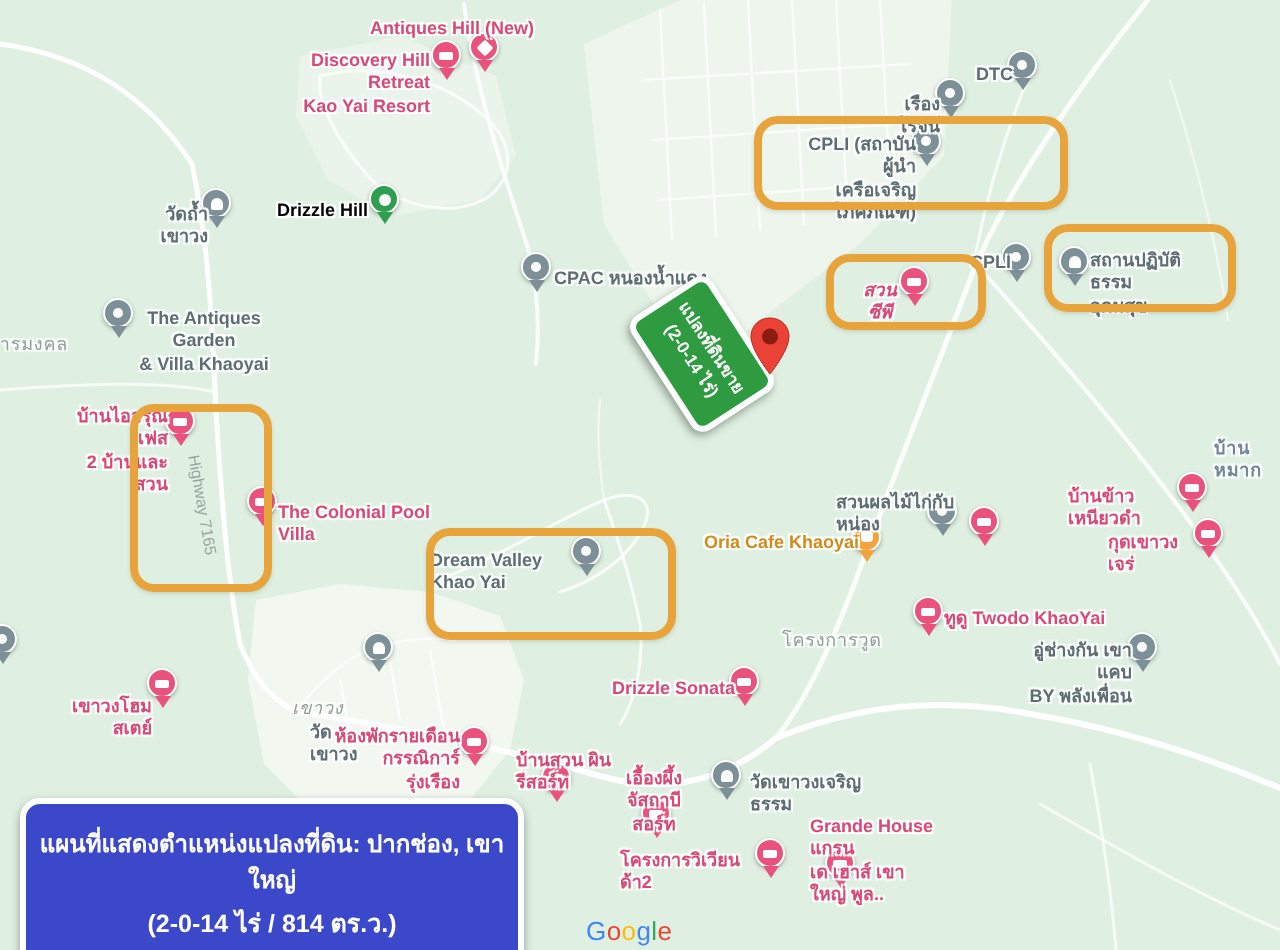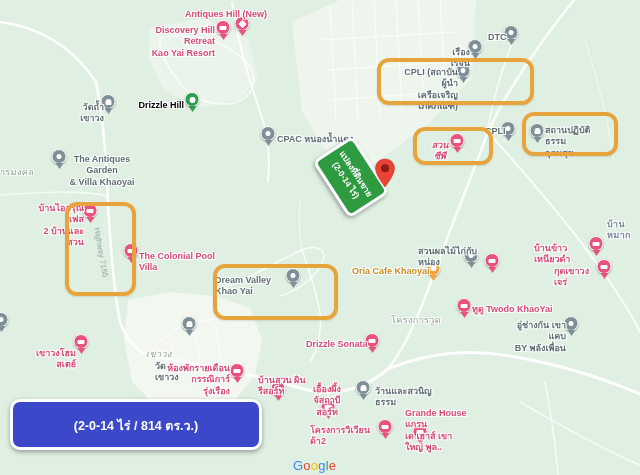--- a/index.html
+++ b/index.html
@@ -287,21 +287,21 @@
         <div class="tail"></div>
       </div>
       <div class="maplabel lbl-pink" style="left: 304px; top: 384px; width: 46px; text-align: center;">เอื้องผึ้ง
 จัสถาบีสอร์ท</div>
       <div class="pin gray" style="left: 363px; top: 400px;">
         <div class="head">
           <div class="ic temple"></div>
         </div>
         <div class="tail"></div>
       </div>
-      <div class="maplabel lbl-gray" style="left: 375px; top: 386px; width: 64px; text-align: left;">วัานและสวนิญธรรม</div>
+      <div class="maplabel lbl-gray" style="left: 375px; top: 386px; width: 64px; text-align: left;">วัดเขาวงเจริญธรรม</div>
       <div class="pin pink" style="left: 385px; top: 439px;">
         <div class="head">
           <div class="ic lodging"></div>
         </div>
         <div class="tail"></div>
       </div>
       <div class="maplabel lbl-pink" style="left: 310px; top: 425px; width: 66px; text-align: left;">โครงการวิเวียนด้า2</div>
       <div class="pin pink" style="left: 420px; top: 444px;">
         <div class="head">
           <div class="ic lodging"></div>
@@ -326,18 +326,19 @@
     <div>แปลงที่ดินขาย</div>
     <div>(2-0-14 ไร่)</div>
   </div>
 
   <svg id="dest-pin" width="22" height="30" viewBox="0 0 22 30">
     <path d="M11,1 C5.2,1 1.5,5.3 1.5,10.3 C1.5,16.5 9,26.5 11,29 C13,26.5 20.5,16.5 20.5,10.3 C20.5,5.3 16.8,1 11,1 Z" fill="#ea4335" stroke="#c5221f" stroke-width="0.5"></path>
     <circle cx="11" cy="10.3" r="4" fill="#8a1c12"></circle>
   </svg>
 
   <div id="banner">
+    <div class="l1">แผนที่แสดงตำแหน่งแปลงที่ดิน: ปากช่อง, เขาใหญ่</div>
     <div class="l2">(2-0-14 ไร่ / 814 ตร.ว.)</div>
   </div>
 
   <div id="glogo"><span style="color: rgb(66, 133, 244);">G</span><span style="color: rgb(234, 67, 53);">o</span><span style="color: rgb(251, 188, 5);">o</span><span style="color: rgb(66, 133, 244);">g</span><span style="color: rgb(52, 168, 83);">l</span><span style="color: rgb(234, 67, 53);">e</span></div>
 
 </div>
 
 </body></html>

